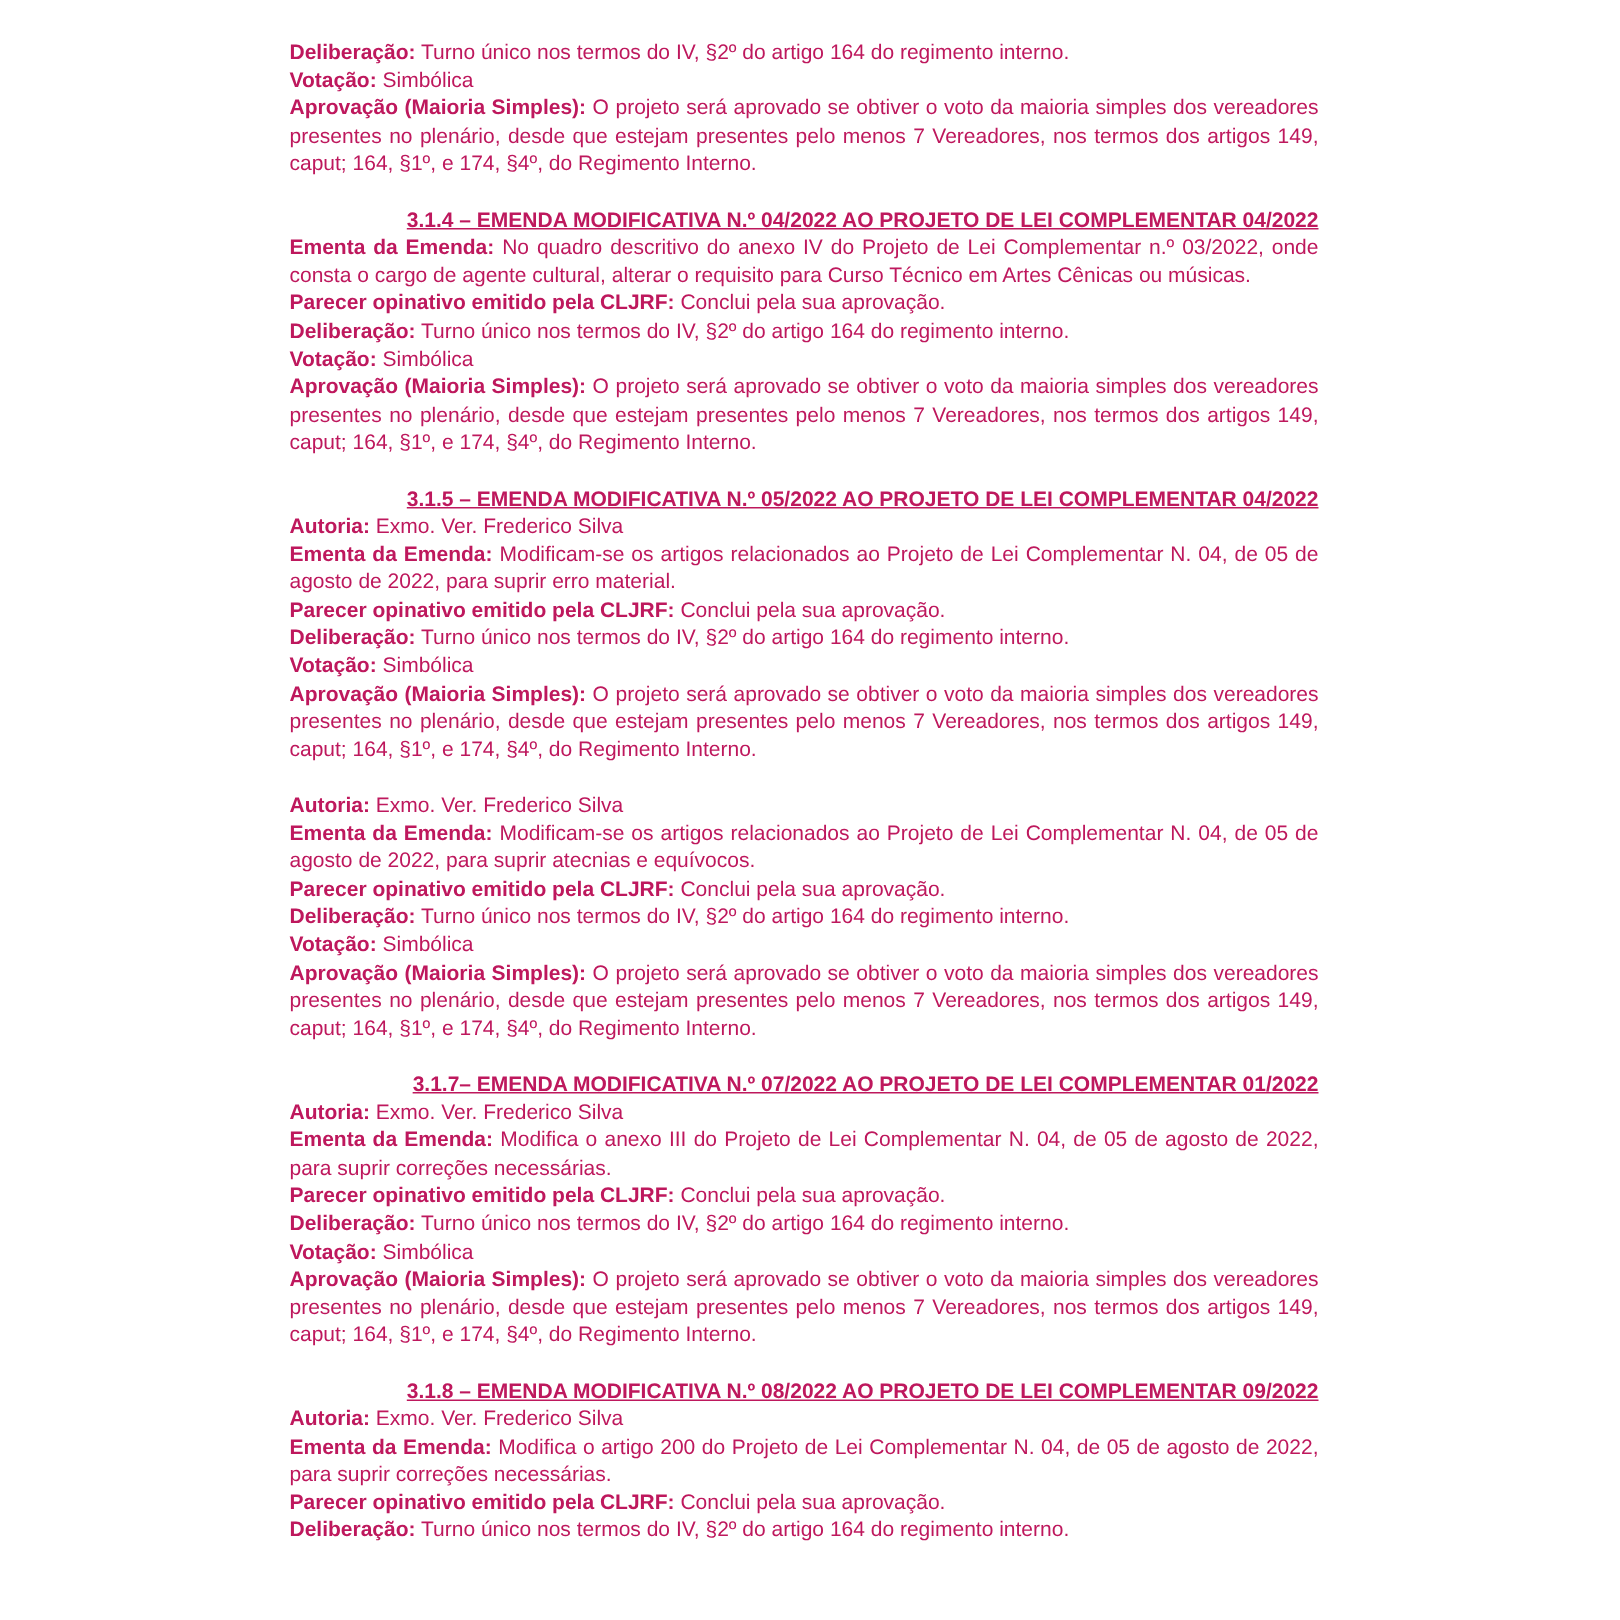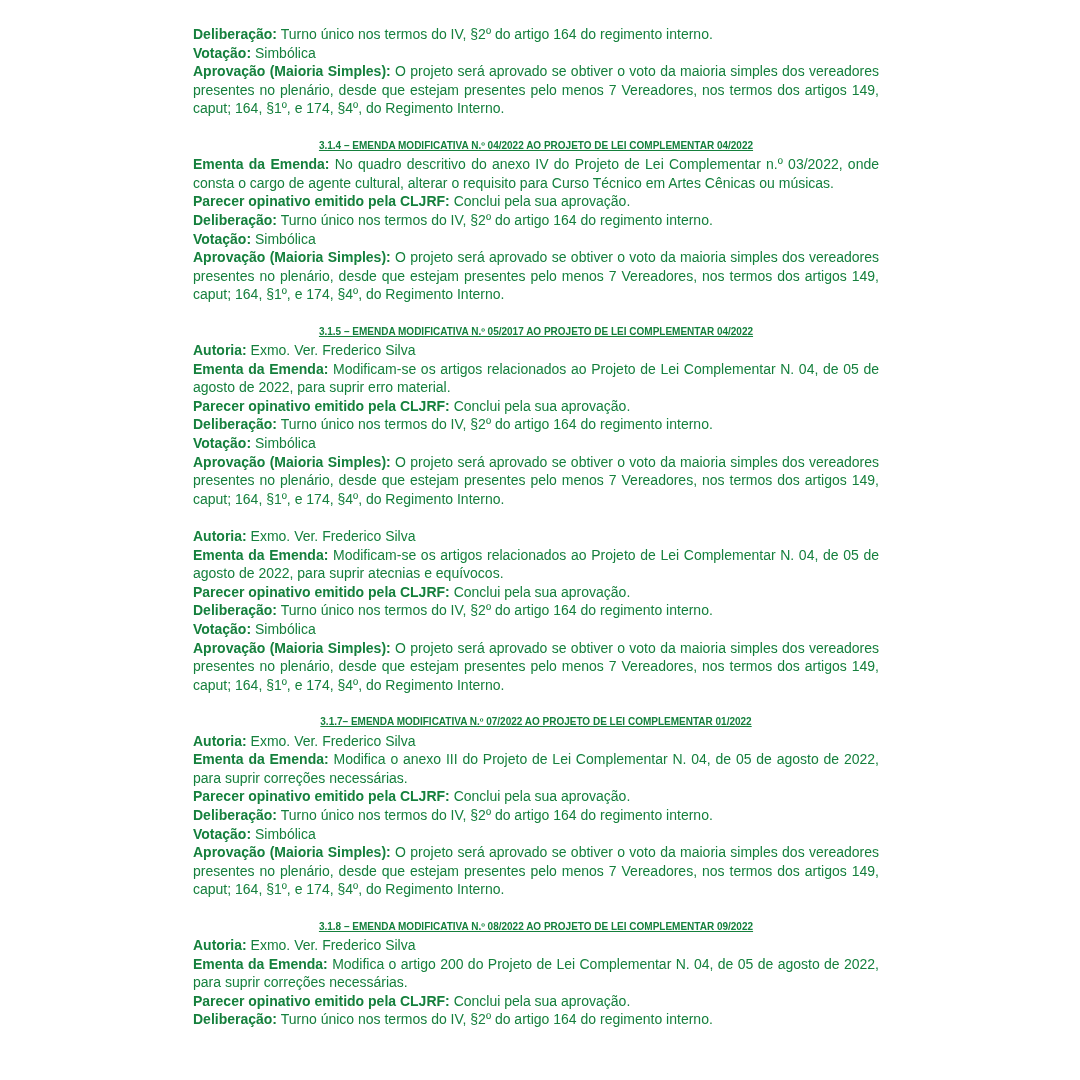--- a/index.html
+++ b/index.html
@@ -15,32 +15,32 @@
     overflow: hidden;
   }
   .content {
     position: absolute;
     left: 193px;
     top: 25px;
     width: 686px;
     font-family: "Liberation Sans", sans-serif;
     font-size: 14px;
     line-height: 18.6px;
-    color: #15803d;
+    color: #be185d;
   }
   .doc-section + .doc-section {
     margin-top: 18.6px;
   }
   .heading {
     margin: 0;
-    font-size: 10px;
+    font-size: 14px;
     font-weight: bold;
     text-decoration: underline;
     line-height: 18.6px;
-    text-align: center;
+    text-align: right;
   }
   .para {
     margin: 0;
     text-align: justify;
   }
   .label {
     font-weight: bold;
   }
 </style>
 </head>
@@ -69,21 +69,21 @@
 
   <p class="para"><span class="label">Deliberação:</span> <span class="text">Turno único nos termos do IV, §2º do artigo 164 do regimento interno.</span></p>
 
   <p class="para"><span class="label">Votação:</span> <span class="text">Simbólica</span></p>
 
   <p class="para"><span class="label">Aprovação (Maioria Simples):</span> <span class="text">O projeto será aprovado se obtiver o voto da maioria simples dos vereadores presentes no plenário, desde que estejam presentes pelo menos 7 Vereadores, nos termos dos artigos 149, caput; 164, §1º, e 174, §4º, do Regimento Interno.</span></p>
 </div>
   </section>
 
   <section class="doc-section">
-    <h2 class="heading">3.1.5 – EMENDA MODIFICATIVA N.º 05/2017 AO PROJETO DE LEI COMPLEMENTAR 04/2022</h2>
+    <h2 class="heading">3.1.5 – EMENDA MODIFICATIVA N.º 05/2022 AO PROJETO DE LEI COMPLEMENTAR 04/2022</h2>
     <div class="fields">
   <p class="para"><span class="label">Autoria:</span> <span class="text">Exmo. Ver. Frederico Silva</span></p>
 
   <p class="para"><span class="label">Ementa da Emenda:</span> <span class="text">Modificam-se os artigos relacionados ao Projeto de Lei Complementar N. 04, de 05 de agosto de 2022, para suprir erro material.</span></p>
 
   <p class="para"><span class="label">Parecer opinativo emitido pela CLJRF:</span> <span class="text">Conclui pela sua aprovação.</span></p>
 
   <p class="para"><span class="label">Deliberação:</span> <span class="text">Turno único nos termos do IV, §2º do artigo 164 do regimento interno.</span></p>
 
   <p class="para"><span class="label">Votação:</span> <span class="text">Simbólica</span></p>

